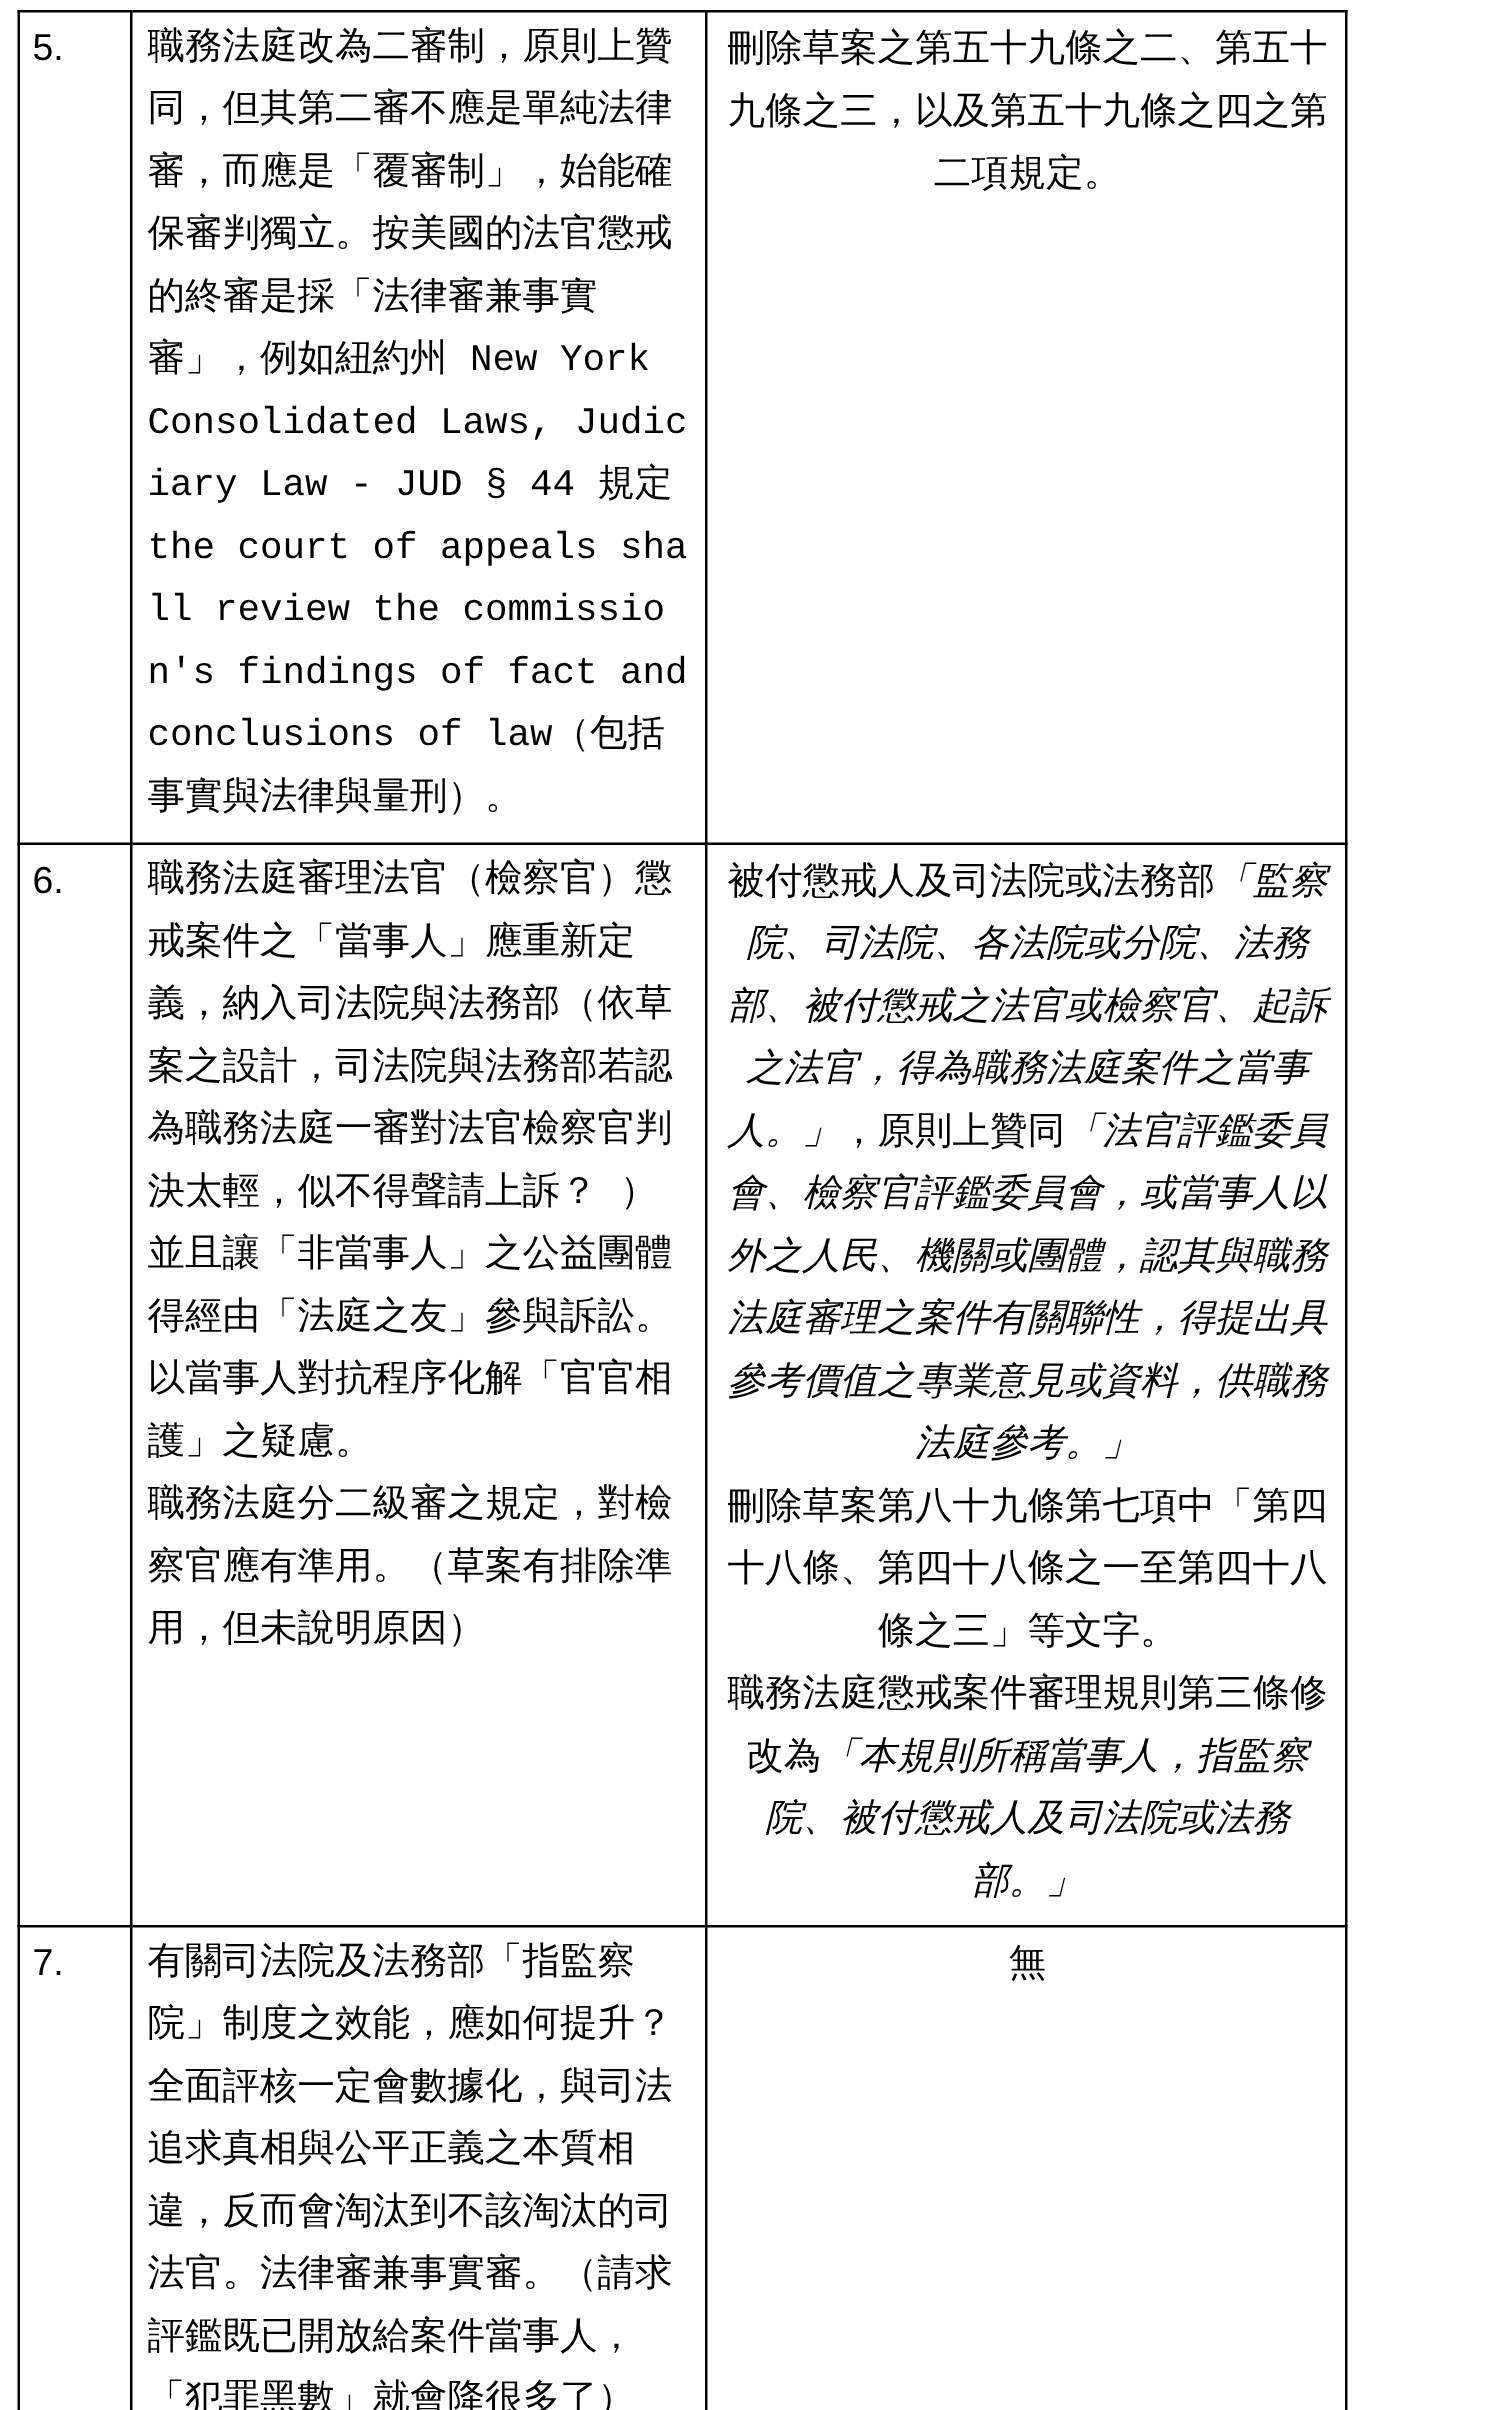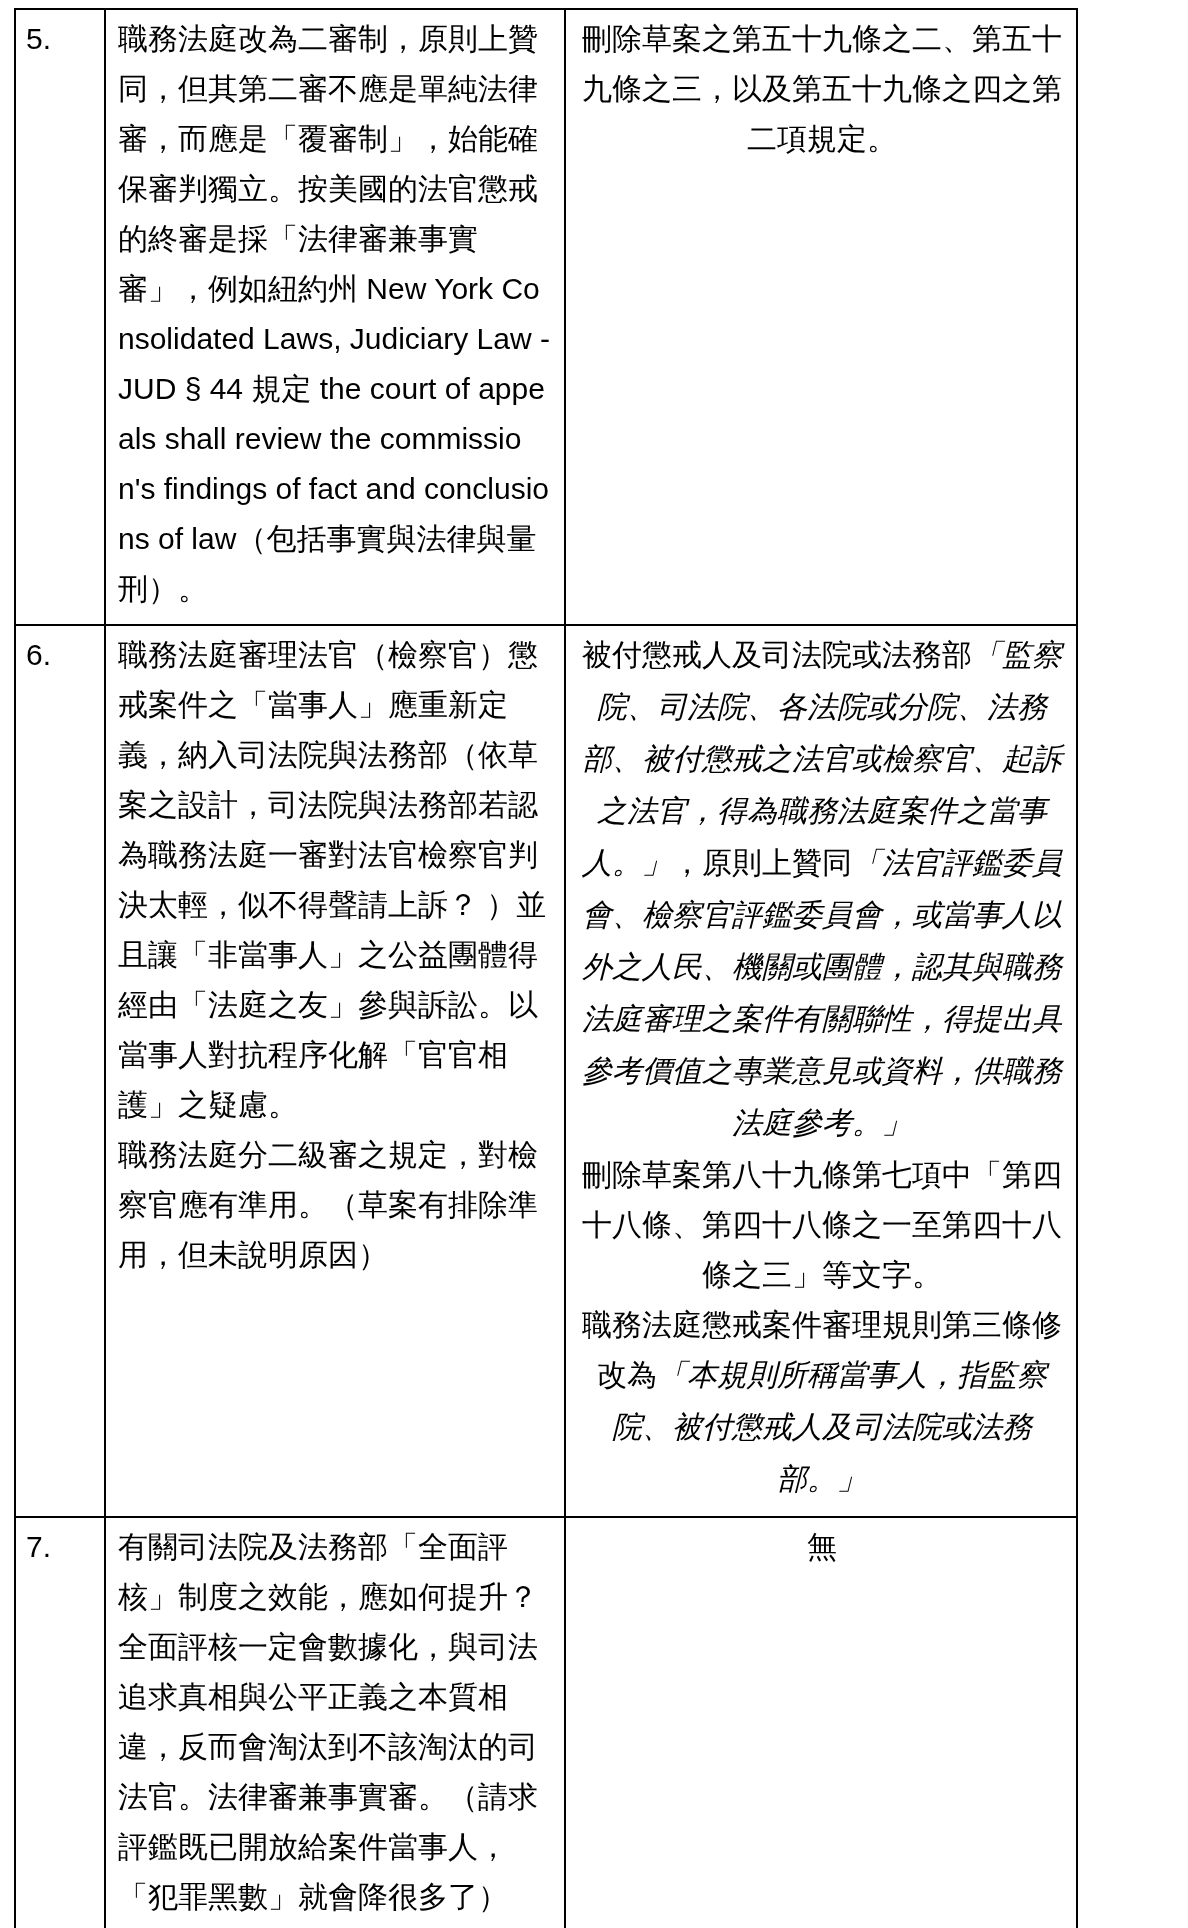--- a/index.html
+++ b/index.html
@@ -29,31 +29,32 @@
     line-height: 50px;
     word-break: break-all;
     overflow-wrap: break-word;
   }
   td.num-cell {
     width: 90px;
     padding-left: 10px;
   }
   td.opinion-cell {
     width: 448px;
+    font-family: Liberation Mono, monospace;
   }
   td.response-cell {
     width: 500px;
     text-align: center;
   }
   p {
     margin: 0;
     padding: 0;
   }
   .quoted {
-    font-family: Liberation Mono, monospace;
+    font-family: Liberation Serif, serif;
     font-style: italic;
   }
 </style>
 </head>
 <body>
 
 <table class="review-table">
   <colgroup>
     <col style="width:90px">
     <col style="width:460px">
@@ -86,21 +87,21 @@
         <p>刪除草案第八十九條第七項中「第四十八條、第四十八條之一至第四十八條之三」等文字。</p>
         <p><span>職務法庭懲戒案件審理規則第三條修改為</span><span class="quoted">「本規則所稱當事人，指監察院、被付懲戒人及司法院或法務部。」</span></p>
       </td>
     </tr>
 
     <tr>
       <td class="num-cell">
         <span>7.</span>
       </td>
       <td class="opinion-cell">
-        <p>有關司法院及法務部「全面評核」制度之效能，應如何提升？</p>
+        <p>有關司法院及法務部「指監察院」制度之效能，應如何提升？</p>
         <p>全面評核一定會數據化，與司法追求真相與公平正義之本質相違，反而會淘汰到不該淘汰的司法官。法律審兼事實審。（請求評鑑既已開放給案件當事人，「犯罪黑數」就會降很多了）</p>
       </td>
       <td class="response-cell">
         <p>無</p>
       </td>
     </tr>
 
   </tbody>
 </table>
 

